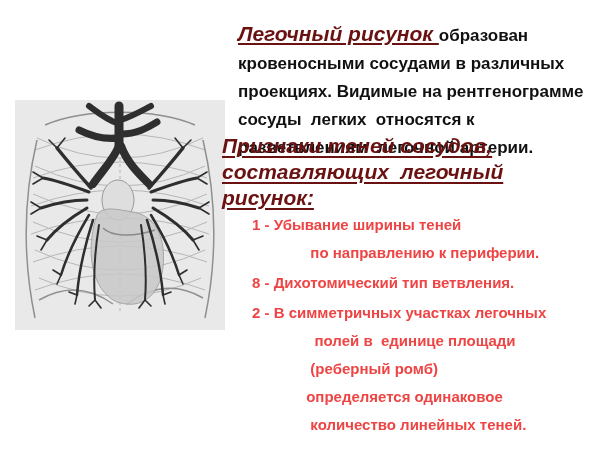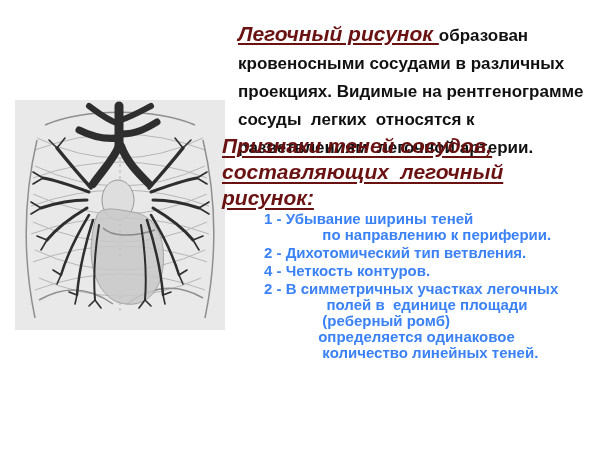--- a/index.html
+++ b/index.html
@@ -42,23 +42,23 @@
     font-style:italic;font-weight:bold;
     text-decoration:underline;
     text-underline-offset:3px;
     white-space:pre-wrap;
   }
   .list{
     position:absolute;top:211px;left:30px;width:346px;
   }
   .list-item{
     white-space:pre-wrap;
-    color:#3b82f6;
-    font-size:15px;line-height:16px;font-weight:bold;
-    margin:0 0 2px 12px;
+    color:#ef4444;
+    font-size:15px;line-height:28px;font-weight:bold;
+    margin:0 0 2px 0;
   }
 </style>
 </head>
 <body>
 
 <div class="illustration">
   <svg viewBox="0 0 210 230" xmlns="http://www.w3.org/2000/svg">
     <rect x="0" y="0" width="210" height="230" fill="#e9e9e9"></rect>
 
     <g stroke="#b0b0b0" stroke-width="1" fill="none" opacity="0.9">
@@ -141,21 +141,20 @@
 сосуды  легких  относятся к
 разветвлениям  легочной артерии.</span></p>
 
   <h2 class="subheading">Признаки теней сосудов,
 составляющих  легочный
 рисунок:</h2>
 
   <div class="list">
     <div class="list-item">1 - Убывание ширины теней
               по направлению к периферии.</div>
-    <div class="list-item">2 - Дихотомический тип ветвления.</div>
-    <div class="list-item">4 - Четкость контуров.</div>
+    <div class="list-item">8 - Дихотомический тип ветвления.</div>
     <div class="list-item">2 - В симметричных участках легочных
                полей в  единице площади
               (реберный ромб)
              определяется одинаковое
               количество линейных теней.</div>
   </div>
 </div>
 
 </body></html>

